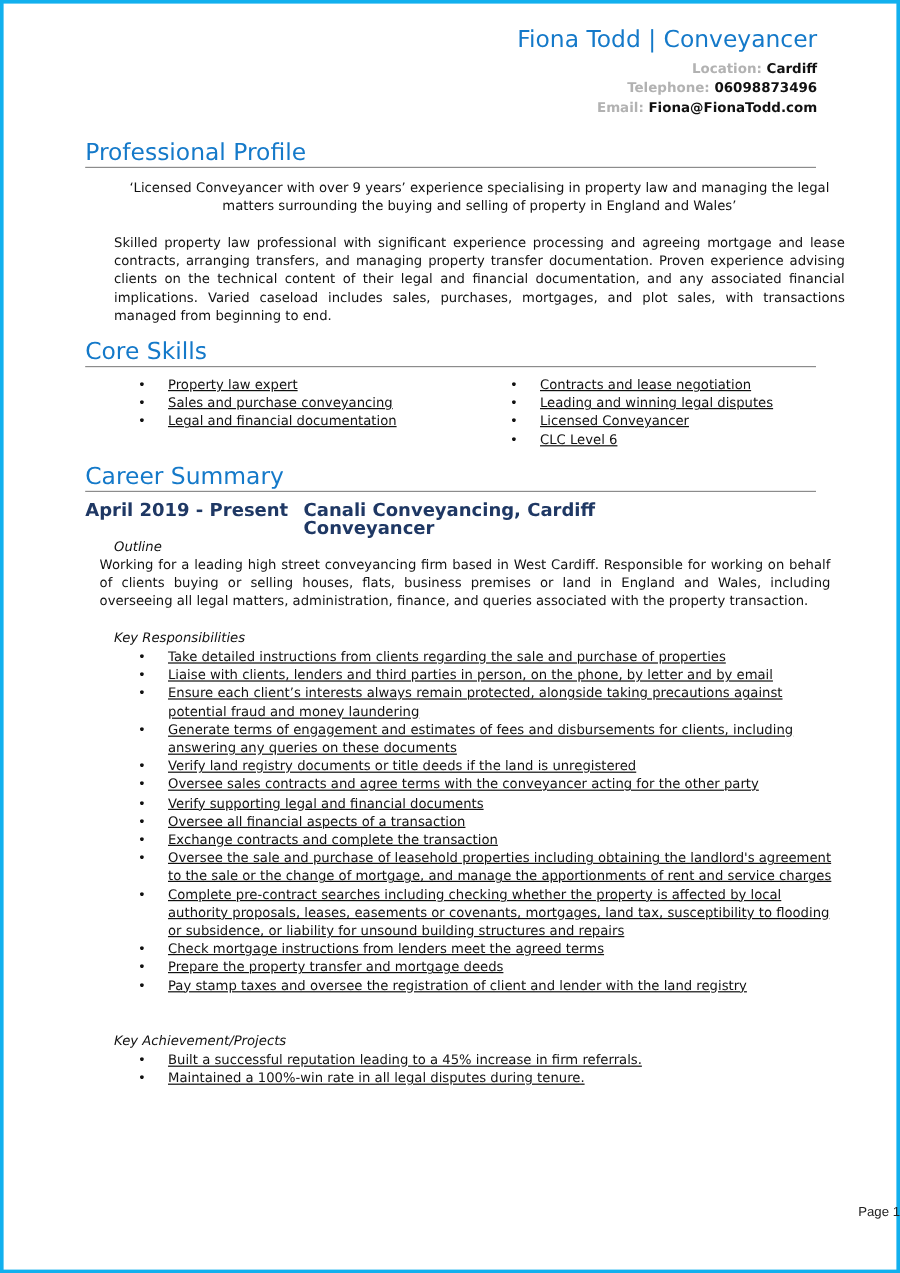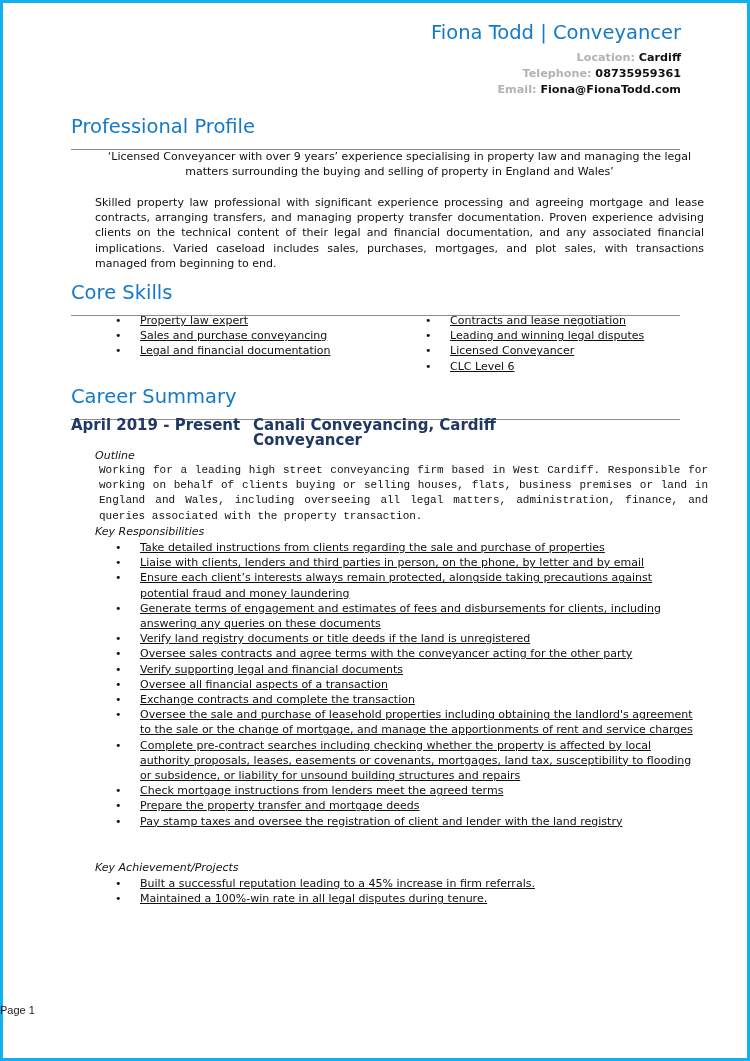--- a/index.html
+++ b/index.html
@@ -5,47 +5,47 @@
   html, body { margin: 0; padding: 0; background: #ffffff; }
   body { width: 750px; height: 1061px; position: relative; overflow: hidden;
          font-family: "DejaVu Sans", sans-serif; color: #111; }
   .frame { position: absolute; left: 0; top: 0; width: 744px; height: 1055px;
            border: 3px solid #12b0ee; }
   .header { position: absolute; right: 69px; top: 20px; text-align: right; width: 500px; }
   .name { font-size: 19.5px; color: #1479c9; letter-spacing: 0; line-height: 26px; margin-bottom: 4px; }
   .contact-line { font-size: 11.2px; line-height: 16px; font-weight: bold; color: #111; }
   .contact-line .lbl { color: #b2b2b2; }
   .section-title { position: absolute; left: 71px; width: 609px; font-size: 19.5px; color: #1479c9;
-                   border-bottom: 1px solid #8c8c8c; line-height: 22px; padding-bottom: 11px; }
+                   border-bottom: 1px solid #8c8c8c; line-height: 22px; padding-bottom: 1px; }
   .txt { font-size: 11px; line-height: 15.2px; margin-left: 24px; }
   .quote { position: absolute; left: 71px; width: 609px; top: 149px; text-align: center; }
   .summary { position: absolute; left: 71px; width: 609px; top: 195px; text-align: justify; text-align-last: left; }
   ul { margin: 0; padding: 0; list-style: none; text-decoration: underline; }
   li { position: relative; padding-left: 45px; }
   li::before { content: "\2022"; position: absolute; left: 20px; top: 0; font-size: 11px; }
   .skills { position: absolute; left: 71px; top: 313px; width: 620px; display: flex; }
   .skills ul { width: 310px; }
   .job-row { position: absolute; left: 71px; top: 418px; width: 609px; display: flex;
              font-size: 15px; line-height: 15.2px; font-weight: bold; color: #1f3864; }
   .job-date { width: 182px; }
   .sub { position: absolute; left: 71px; width: 609px; font-style: italic; }
-  .para { position: absolute; left: 75px; width: 609px; text-align: justify; text-align-last: left; font-family: Liberation Mono, monospace; }
+  .para { position: absolute; left: 59px; width: 609px; text-align: justify; text-align-last: left; }
   .list { position: absolute; left: 71px; width: 600px; }
-  .footer { position: absolute; left: 0; width: 750px; top: 1004px; text-align: left;
+  .footer { position: absolute; left: 0; width: 750px; top: 1004px; text-align: right;
             font-family: "Liberation Sans", sans-serif; font-size: 11px; color: #222; }
 </style>
 </head>
 <body>
 
 <div class="frame"></div>
 
 <div class="header">
   <div class="name">Fiona Todd | Conveyancer</div>
   <div class="contact-line"><span class="lbl">Location:</span> <span>Cardiff</span></div>
-  <div class="contact-line"><span class="lbl">Telephone:</span> <span>08735959361</span></div>
+  <div class="contact-line"><span class="lbl">Telephone:</span> <span>06098873496</span></div>
   <div class="contact-line"><span class="lbl">Email:</span> <span>Fiona@FionaTodd.com</span></div>
 </div>
 
 <div class="section-title" style="top:116px;">Professional Profile</div>
 <div class="txt quote">‘Licensed Conveyancer with over 9 years’ experience specialising in property law and managing the legal matters surrounding the buying and selling of property in England and Wales’</div>
 <div class="txt summary">Skilled property law professional with significant experience processing and agreeing mortgage and lease contracts, arranging transfers, and managing property transfer documentation. Proven experience advising clients on the technical content of their legal and financial documentation, and any associated financial implications. Varied caseload includes sales, purchases, mortgages, and plot sales, with transactions managed from beginning to end.</div>
 
 <div class="section-title" style="top:282px;">Core Skills</div>
 <div class="skills txt">
   <ul>

